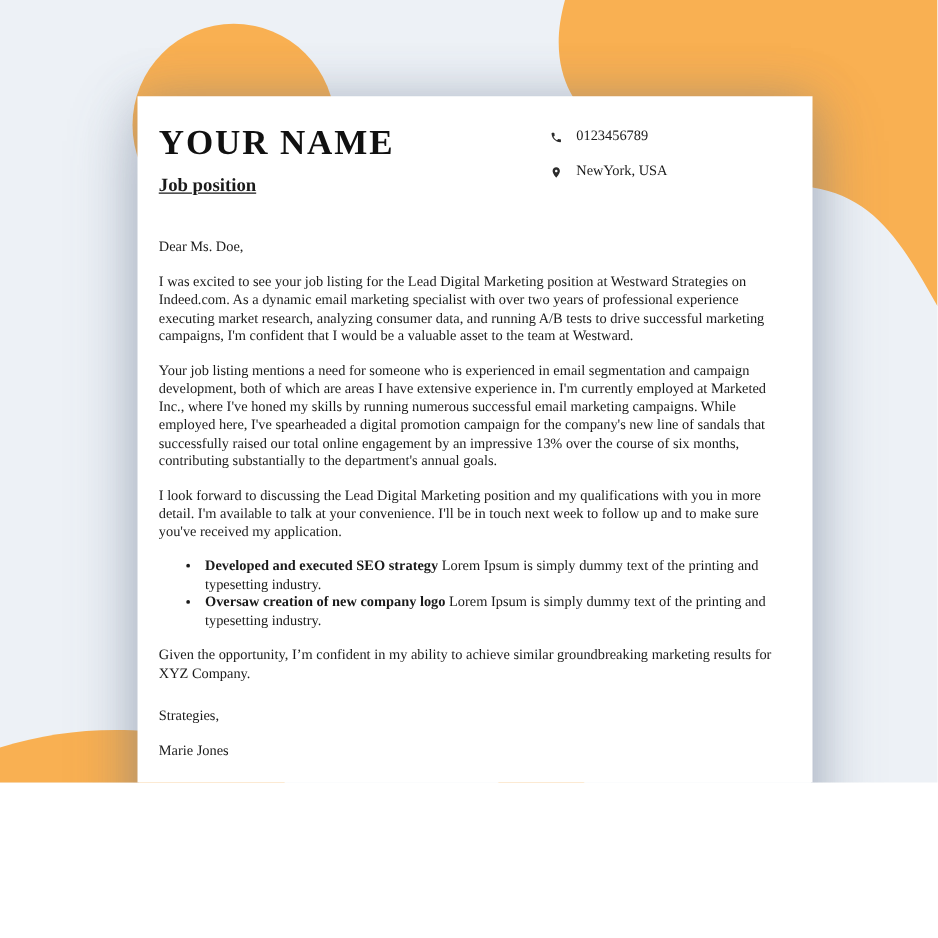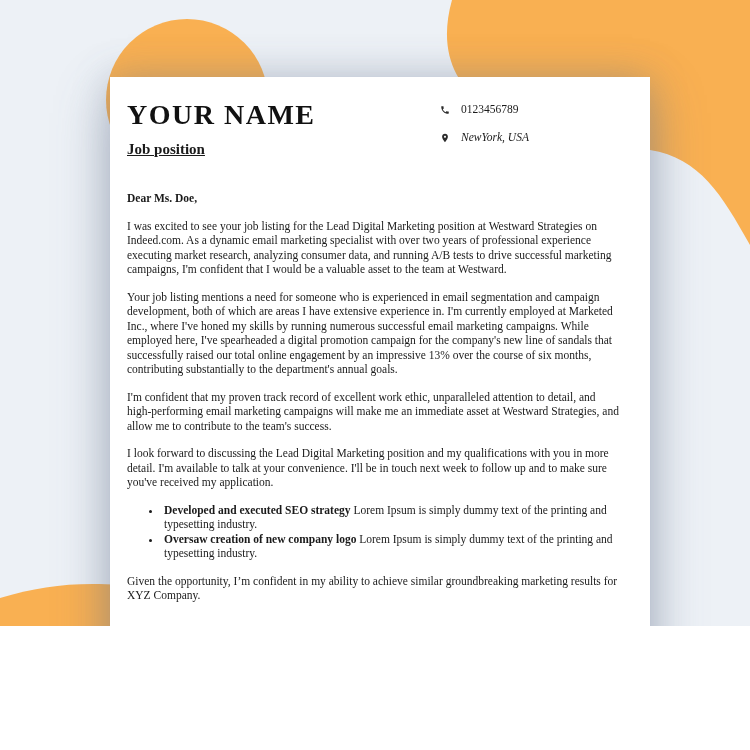--- a/index.html
+++ b/index.html
@@ -28,26 +28,26 @@
   .header-left { flex:1; }
   .name-heading {
     font-size:28px; font-weight:700; letter-spacing:1.5px;
     line-height:32px; margin:0; color:#111;
   }
   .job-title {
     font-size:15px; font-weight:700; margin-top:10px; line-height:17px;text-decoration:underline;
   }
   .contact-col { width:182px; padding-top:4px; }
   .contact-row { display:flex; align-items:center; margin-bottom:15px;text-align:right; }
-  .contact-row:last-child { margin-bottom:17px;font-style:italic; }
+  .contact-row:last-child { margin-bottom:17px; }
   .contact-icon { width:10px; height:10px; margin-right:11px; flex:0 0 auto; }
   .contact-icon svg { display:block; width:10px; height:10px; fill:#2b2b2b; }
   .contact-text { font-size:11.5px; line-height:13px; }
   .letter { font-size:11.5px; line-height:14.5px; }
-  .salutation { margin-top:30px;font-weight:bold; }
+  .salutation { margin-top:30px; }
   .letter p { margin:13px 0 0 0; }
   ul.bullet-list { margin:13px 0 0 0; padding:0 0 0 35px; }
   ul.bullet-list li { margin:0; padding:0 0 0 2px; }
   .bold-lead { font-weight:700;font-family:Liberation Serif, serif; }
   .signoff { margin-top:20px !important; }
   .signature { margin-top:13px !important; }
 </style>
 </head>
 <body>
 
@@ -85,21 +85,20 @@
           <span class="contact-text">NewYork, USA</span>
         </div>
       </div>
     </div>
 
     <div class="letter">
       <div class="salutation">Dear Ms. Doe,</div>
 
       <p>I was excited to see your job listing for the Lead Digital Marketing position at Westward Strategies on Indeed.com. As a dynamic email marketing specialist with over two years of professional experience executing market research, analyzing consumer data, and running A/B tests to drive successful marketing campaigns, I'm confident that I would be a valuable asset to the team at Westward.</p>
       <p>Your job listing mentions a need for someone who is experienced in email segmentation and campaign development, both of which are areas I have extensive experience in. I'm currently employed at Marketed Inc., where I've honed my skills by running numerous successful email marketing campaigns. While employed here, I've spearheaded a digital promotion campaign for the company's new line of sandals that successfully raised our total online engagement by an impressive 13% over the course of six months, contributing substantially to the department's annual goals.</p>
-      <p>I'm confident that my proven track record of excellent work ethic, unparalleled attention to detail, and high-performing email marketing campaigns will make me an immediate asset at Westward Strategies, and allow me to contribute to the team's success.</p>
       <p>I look forward to discussing the Lead Digital Marketing position and my qualifications with you in more detail. I'm available to talk at your convenience. I'll be in touch next week to follow up and to make sure you've received my application.</p>
 
       <ul class="bullet-list">
         <li><span class="bold-lead">Developed and executed SEO strategy</span><span> Lorem Ipsum is simply dummy text of the printing and typesetting industry.</span></li>
         <li><span class="bold-lead">Oversaw creation of new company logo</span><span> Lorem Ipsum is simply dummy text of the printing and typesetting industry.</span></li>
       </ul>
 
       <p>Given the opportunity, I’m confident in my ability to achieve similar groundbreaking marketing results for XYZ Company.</p>
       <p class="signoff">Strategies,</p>
       <p class="signature">Marie Jones</p>

